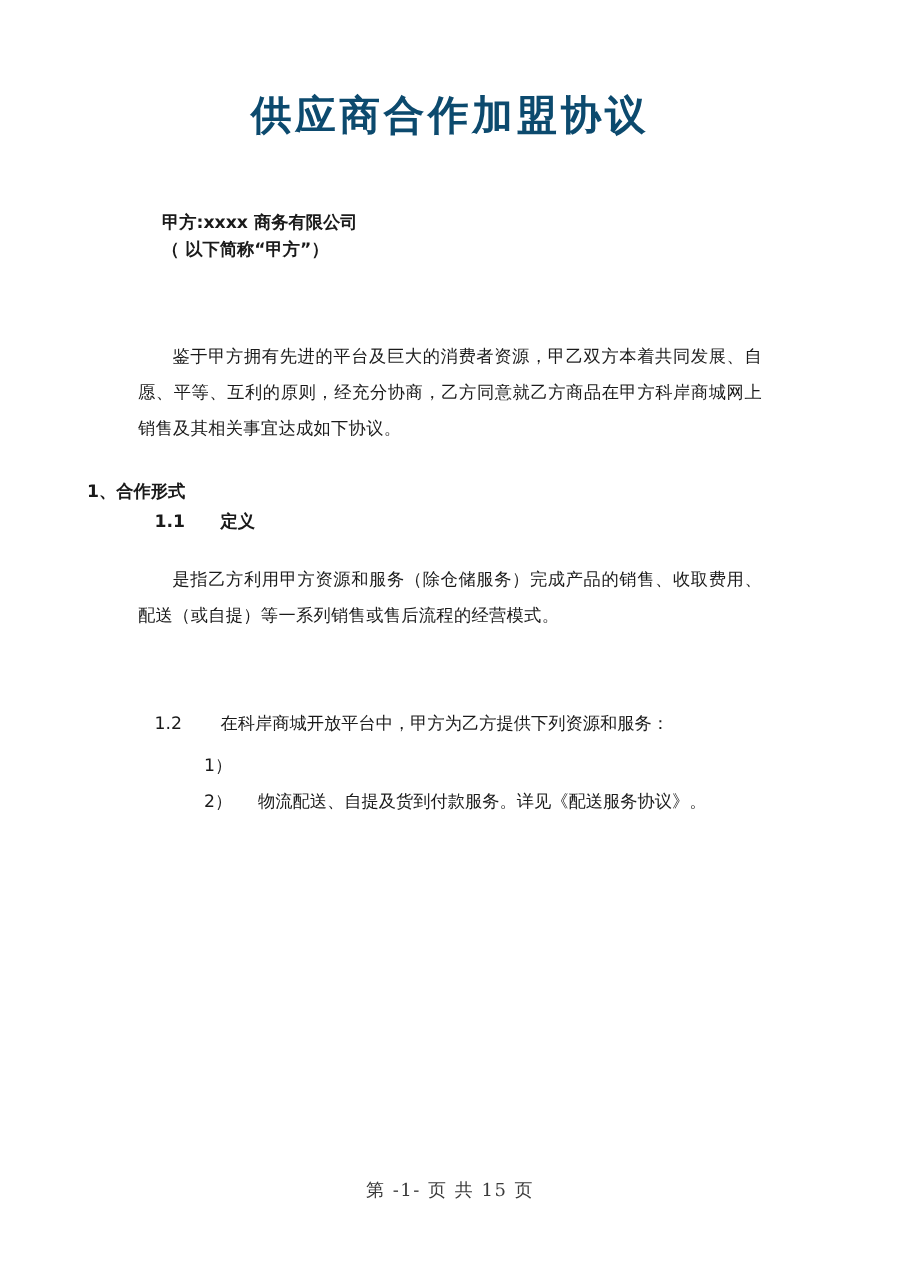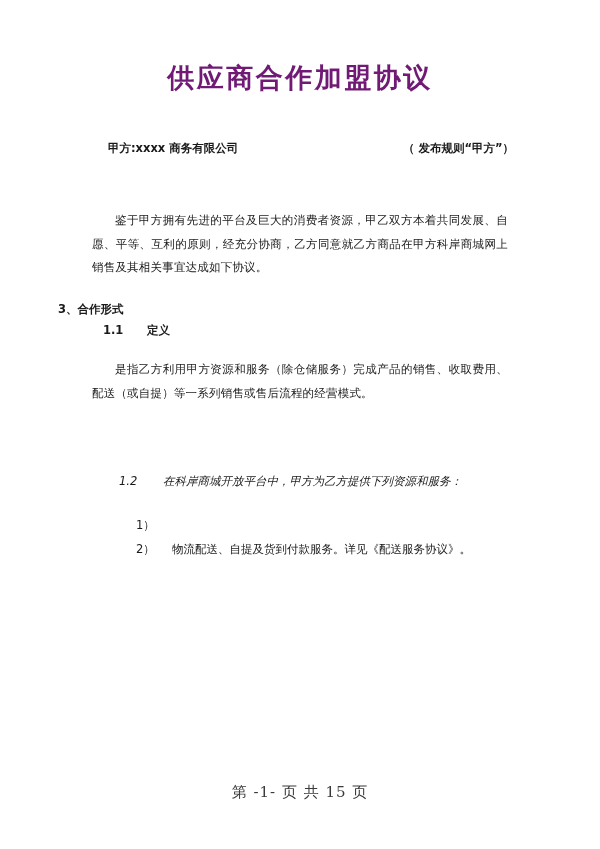--- a/index.html
+++ b/index.html
@@ -21,21 +21,21 @@
     position: relative;
     width: 600px;
     height: 849px;
     background: #ffffff;
     padding: 0;
   }
 
   
   .doc-title {
     text-align: center;
-    color: #701a75;
+    color: #0c4a6e;
     font-size: 27px;
     font-weight: 700;
     letter-spacing: 2.5px;
     margin: 0;
     padding-top: 62px;
     line-height: 1.2;
   }
 
   
   .content {
@@ -49,20 +49,21 @@
   .party-block { margin-top: 0; }
   .party-row {
     display: flex;
     justify-content: space-between;
     align-items: baseline;
     font-size: 11.5px;
     font-weight: 700;
     line-height: 1.5;
     margin-bottom: 17px;
     padding-left: 28px;
+    flex-direction: column;
   }
   .party-left { white-space: nowrap; }
   .party-right { white-space: nowrap; padding-right: 6px; }
   .party-right.tight { padding-right: 2px; }
 
   
   .para {
     font-size: 11.5px;
     line-height: 2.08;
     text-align: justify;
@@ -96,23 +97,22 @@
     padding-left: 23px;
   }
   .h2-num { width: 44px; flex: none; }
   .h2-text { }
 
   
   .clause-row {
     display: flex;
     font-size: 11.5px;
     line-height: 2.0;
-    margin: 16px;
+    margin: 0;
     padding-left: 23px;
-    font-style: italic;
   }
   .clause-num { width: 44px; flex: none; }
   .clause-text { flex: 1; }
 
   
   .li-row {
     display: flex;
     font-size: 11.5px;
     line-height: 2.1;
     margin: 0;
@@ -121,49 +121,49 @@
   .li-num { width: 36px; flex: none; }
   .li-text { flex: 1; }
 
   
   .footer {
     position: absolute;
     left: 0;
     right: 0;
     bottom: 47px;
     text-align: center;
-    font-size: 15px;
+    font-size: 12px;
     color: #3a3a3a;
     letter-spacing: 1px;
     font-family: "DejaVu Serif", "Liberation Serif", serif;
   }
 </style>
 </head>
 <body>
 
 <div class="page">
 
   <h1 class="doc-title">供应商合作加盟协议</h1>
 
   <div class="content">
 
     <div class="party-block">
       <div class="party-row">
         <span class="party-left">甲方:xxxx 商务有限公司</span>
-        <span class="party-right">（ 发布规则“甲方”）</span>
+        <span class="party-right">（ 以下简称“甲方”）</span>
       </div>
     </div>
 
     <div class="gap-lg"></div>
 
     <p class="para indent">鉴于甲方拥有先进的平台及巨大的消费者资源，甲乙双方本着共同发展、自愿、平等、互利的原则，经充分协商，乙方同意就乙方商品在甲方科岸商城网上销售及其相关事宜达成如下协议。</p>
 
     <div class="gap-sm"></div>
 
-    <p class="h1">3、合作形式</p>
+    <p class="h1">1、合作形式</p>
 
     <div class="h2-row">
       <span class="h2-num">1.1</span>
       <span class="h2-text">定义</span>
     </div>
 
     <div class="gap-xs"></div>
 
     <p class="para indent">是指乙方利用甲方资源和服务（除仓储服务）完成产品的销售、收取费用、配送（或自提）等一系列销售或售后流程的经营模式。</p>
 

